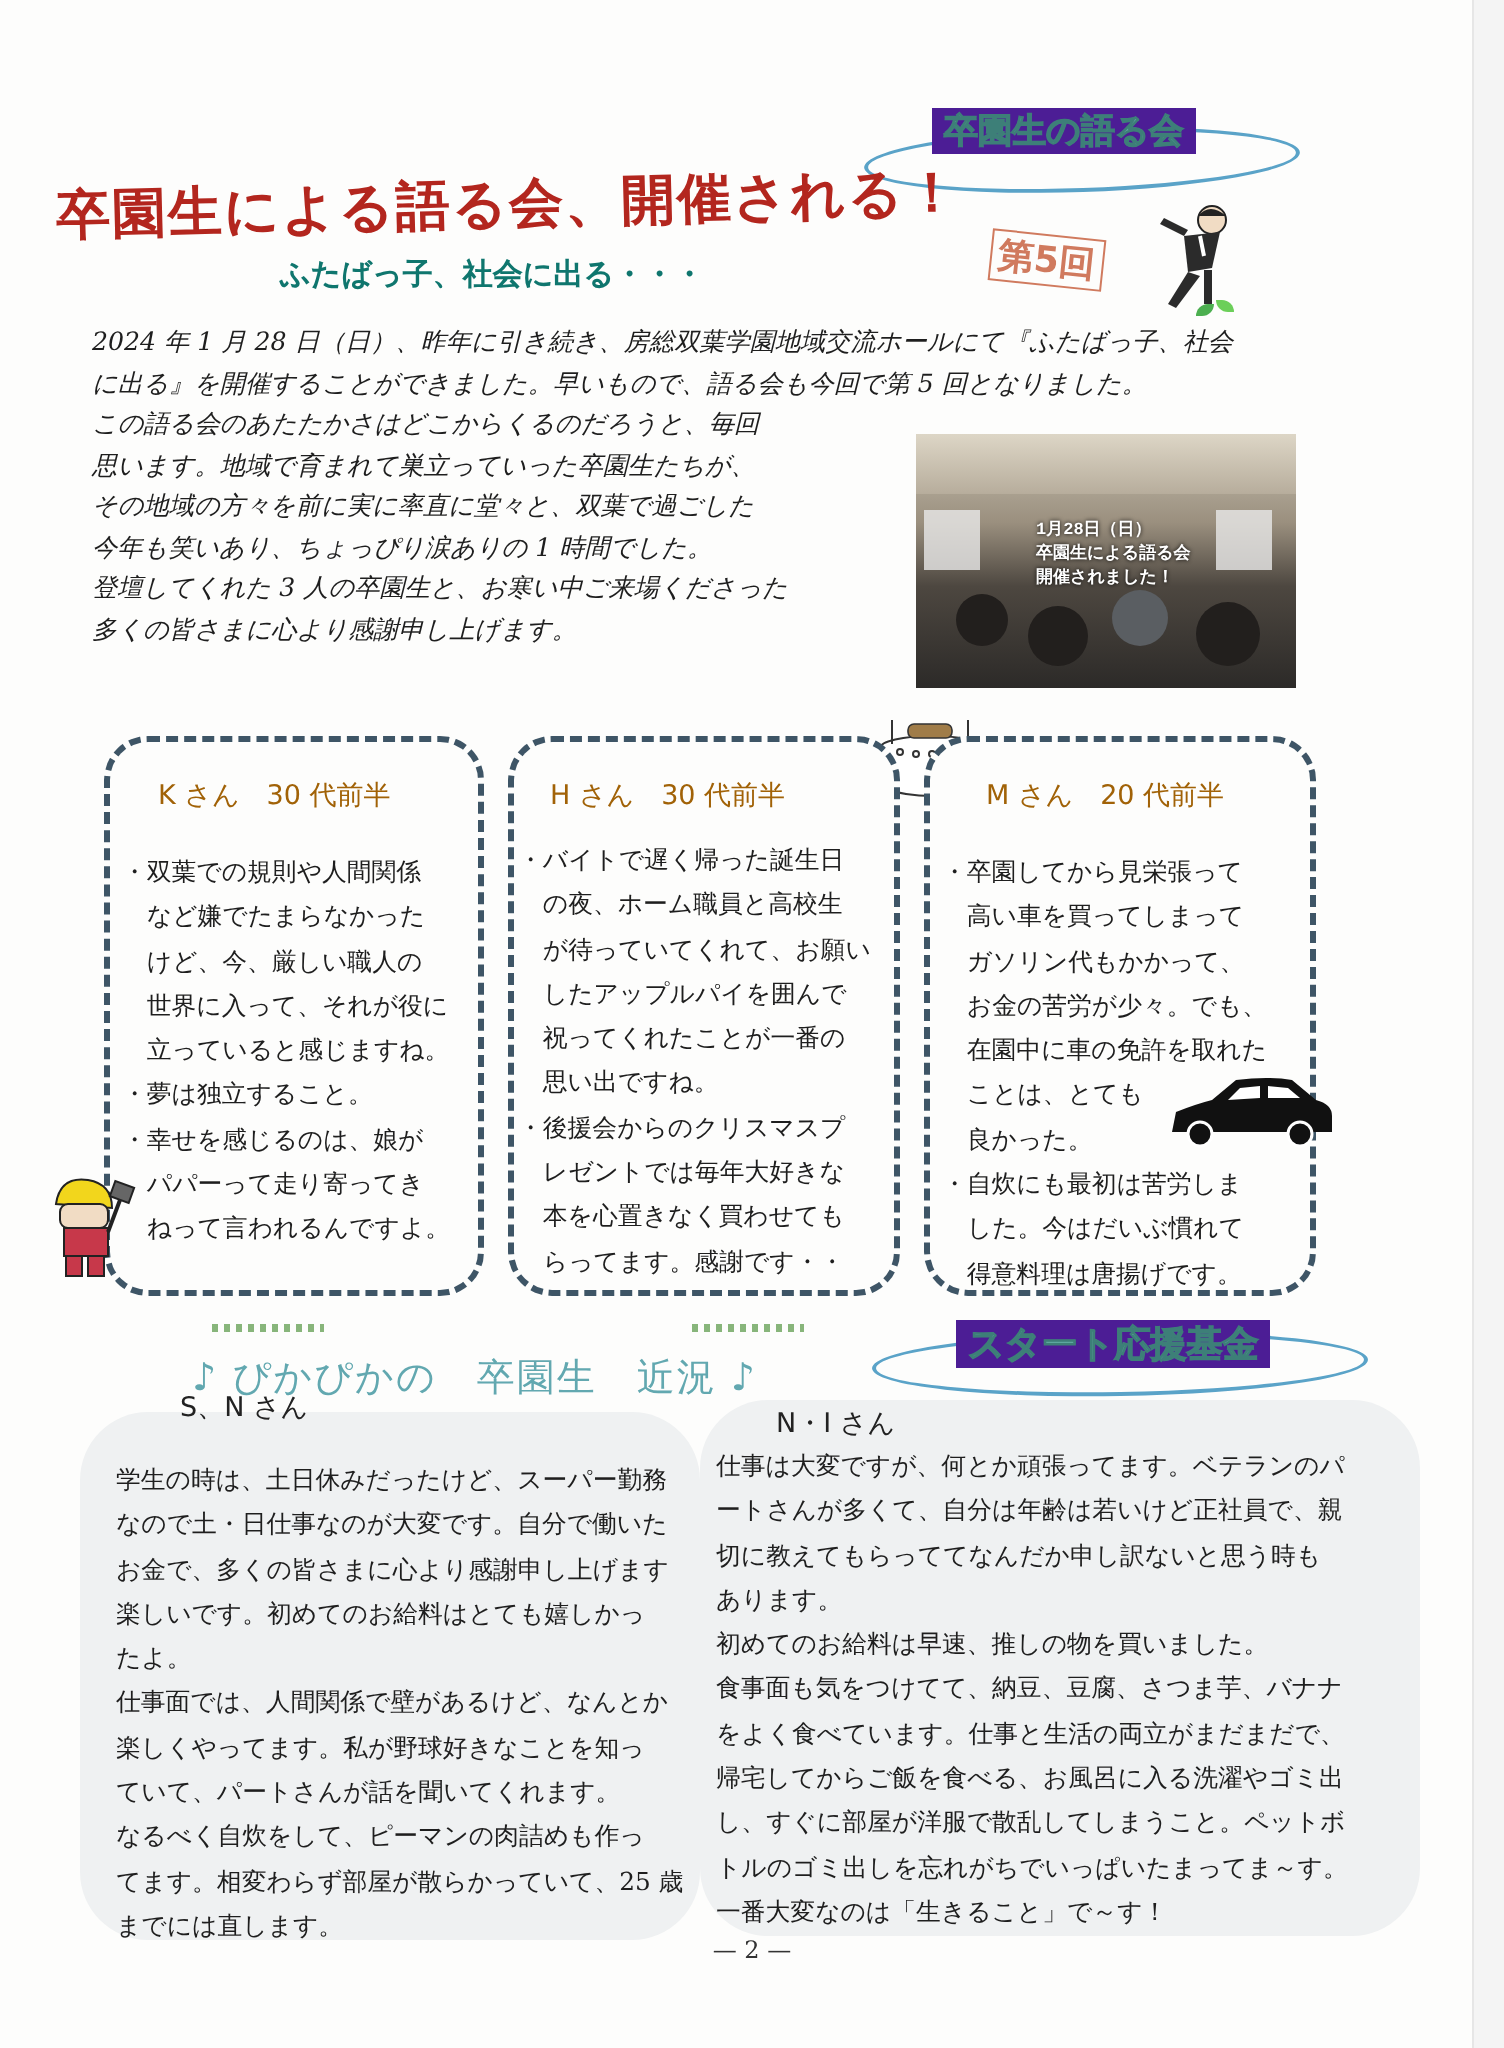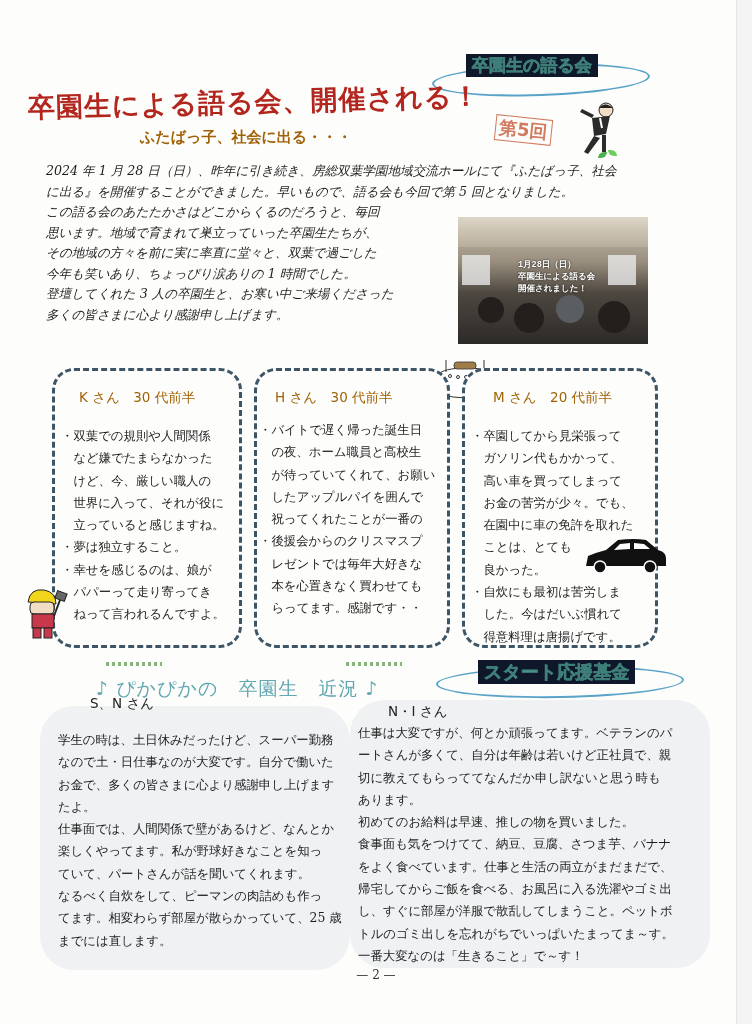--- a/index.html
+++ b/index.html
@@ -7,25 +7,25 @@
     width: 752px; height: 1024px; position: relative; overflow: hidden;
     background: #fdfdfc;
     font-family: "DejaVu Serif", "Liberation Serif", serif;
     color: #1e1e1e;
   }
   .abs { position: absolute; }
   .right-edge { left: 736px; top: 0; width: 16px; height: 1024px; background: #f4f4f4; border-left: 1px solid #e6e6e6; }
 
   
   .headline { left: 28px; top: 84px; font-family: "DejaVu Sans", sans-serif; font-weight: bold; font-size: 27px; color: #b3261e; letter-spacing: 1px; transform: rotate(-1.5deg); white-space: nowrap; }
-  .subhead { left: 140px; top: 128px; font-family: "DejaVu Sans", sans-serif; font-weight: bold; font-size: 15px; color: #a16207; white-space: nowrap; }
+  .subhead { left: 140px; top: 128px; font-family: "DejaVu Sans", sans-serif; font-weight: bold; font-size: 15px; color: #0f766e; white-space: nowrap; }
 
   
   .banner-ellipse { border: 2px solid #5aa3c8; border-radius: 50%; }
-  .banner-text { font-family: "DejaVu Sans", sans-serif; font-weight: bold; color: #5ea7a0; background: #0f172a; padding: 0 6px; white-space: nowrap; -webkit-text-stroke: 0.6px #3d7f78; }
+  .banner-text { font-family: "DejaVu Sans", sans-serif; font-weight: bold; color: #5ea7a0; background: #4c1d95; padding: 0 6px; white-space: nowrap; -webkit-text-stroke: 0.6px #3d7f78; }
 
   .vol { left: 495px; top: 117px; font-family: "DejaVu Sans", sans-serif; font-weight: bold; font-size: 18px; color: #d07a5e; transform: rotate(6deg); border: 1.5px solid #d07a5e; padding: 0 3px; }
 
   .intro { font-size: 12.6px; line-height: 20.5px; white-space: nowrap; }
 
   .photo { left: 458px; top: 217px; width: 190px; height: 127px; background: linear-gradient(180deg,#c9c2b2 0%,#9a8f7e 35%,#4d4740 60%,#2c2a28 100%); overflow: hidden; }
   .photo-ceiling { left: 0; top: 0; width: 190px; height: 30px; background: linear-gradient(180deg,#ddd6c6,#b7ad9c); }
   .photo-window { top: 38px; width: 28px; height: 30px; background: #e9e9e9; opacity: 0.8; }
   .photo-caption { left: 60px; top: 42px; width: 120px; font-family: Liberation Mono, monospace; font-size: 8.5px; font-weight: bold; color: #fff; line-height: 12px; text-align: left; text-shadow: 0 0 2px #000; }
   .photo-head { border-radius: 50%; background: #221f1d; }
@@ -127,33 +127,34 @@
 </div>
 
 <div class="abs card" style="left:254px;top:368px;width:196px;height:280px;">
   <div class="abs card-title" style="left:18px;top:18px;">H さん　30 代前半</div>
   <div class="abs card-body" style="left:2px;top:48px;">
     <div>・バイトで遅く帰った誕生日</div>
     <div>　の夜、ホーム職員と高校生</div>
     <div>　が待っていてくれて、お願い</div>
     <div>　したアップルパイを囲んで</div>
     <div>　祝ってくれたことが一番の</div>
+    <div>　思い出ですね。</div>
     <div>・後援会からのクリスマスプ</div>
     <div>　レゼントでは毎年大好きな</div>
     <div>　本を心置きなく買わせても</div>
     <div>　らってます。感謝です・・</div>
   </div>
 </div>
 
 <div class="abs card" style="left:462px;top:368px;width:196px;height:280px;">
   <div class="abs card-title" style="left:28px;top:18px;">M さん　20 代前半</div>
   <div class="abs card-body" style="left:6px;top:54px;">
     <div>・卒園してから見栄張って</div>
+    <div>　高い車を買ってしまって</div>
     <div>　ガソリン代もかかって、</div>
-    <div>　高い車を買ってしまって</div>
     <div>　お金の苦労が少々。でも、</div>
     <div>　在園中に車の免許を取れた</div>
     <div>　ことは、とても</div>
     <div>　良かった。</div>
     <div>・自炊にも最初は苦労しま</div>
     <div>　した。今はだいぶ慣れて</div>
     <div>　得意料理は唐揚げです。</div>
   </div>
 </div>
 
@@ -182,20 +183,21 @@
 
 <div class="abs banner-ellipse" style="left:436px;top:666px;width:244px;height:28px;transform:rotate(-1deg);"></div>
 <div class="abs banner-text" style="left:478px;top:660px;font-size:18px;">スタート応援基金</div>
 
 <div class="abs soft-box" style="left:40px;top:706px;width:310px;height:264px;"></div>
 <div class="abs person" style="left:90px;top:695px;">S、N さん</div>
 <div class="abs para" style="left:58px;top:729px;">
   <div>学生の時は、土日休みだったけど、スーパー勤務</div>
   <div>なので土・日仕事なのが大変です。自分で働いた</div>
   <div>お金で、多くの皆さまに心より感謝申し上げます</div>
+  <div>楽しいです。初めてのお給料はとても嬉しかっ</div>
   <div>たよ。</div>
   <div>仕事面では、人間関係で壁があるけど、なんとか</div>
   <div>楽しくやってます。私が野球好きなことを知っ</div>
   <div>ていて、パートさんが話を聞いてくれます。</div>
   <div>なるべく自炊をして、ピーマンの肉詰めも作っ</div>
   <div>てます。相変わらず部屋が散らかっていて、25 歳</div>
   <div>までには直します。</div>
 </div>
 
 <div class="abs soft-box" style="left:350px;top:700px;width:360px;height:268px;"></div>

